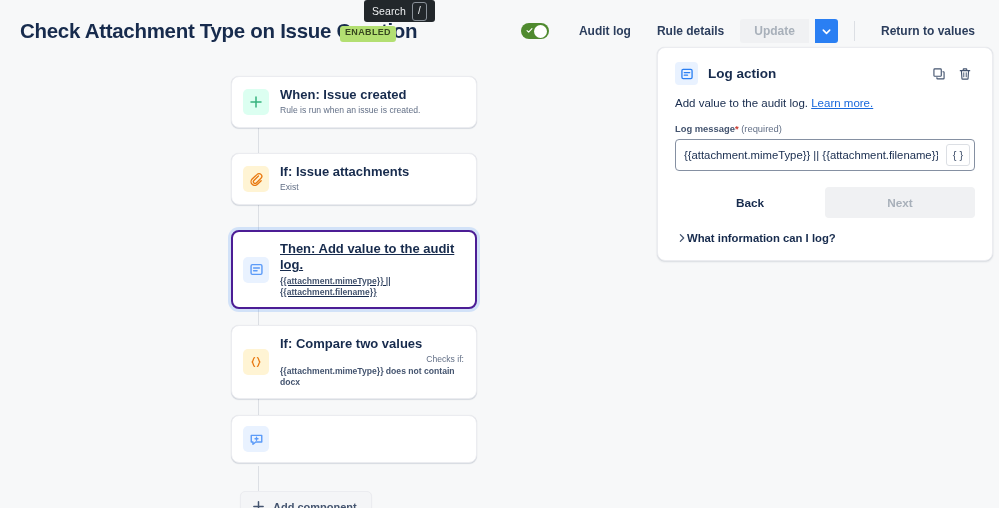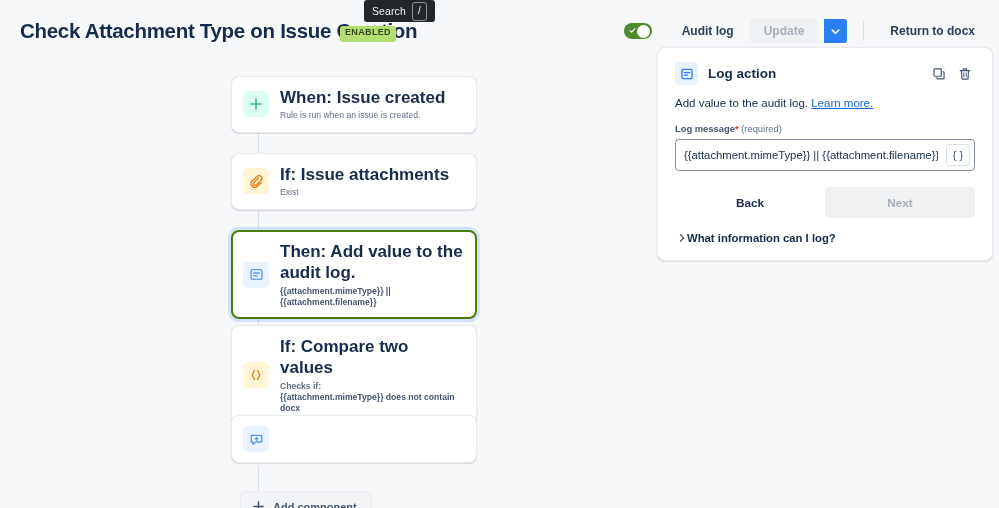--- a/index.html
+++ b/index.html
@@ -154,53 +154,54 @@
     background: #ffffff;
     border: 1px solid #ebecf0;
     border-radius: 8px;
     box-shadow: 0 1px 1px rgba(9,30,66,.13), 0 0 1px rgba(9,30,66,.10);
     display: flex;
     align-items: center;
     padding: 10px 12px 10px 11px;
     cursor: pointer;
   }
   .node.selected {
-    border: 2px solid #4d7c0f;
+    border: 2px solid #4c1d95;
     box-shadow: 0 0 0 3px rgba(42,127,243,.18);
     padding: 9px 11px 9px 10px;
+    text-decoration: underline;
   }
   .node-icon {
     width: 26px; height: 26px;
     border-radius: 5px;
     flex: none;
     margin-right: 11px;
     display: flex; align-items: center; justify-content: center;
   }
   .ic-green  { background: #dcfff1; }
   .ic-yellow { background: #fff4d4; }
   .ic-blue   { background: #e9f2ff; }
   .node-text { min-width: 0; }
   .node-title {
-    font-size: 17px;
+    font-size: 13px;
     font-weight: 700;
     color: #172b4d;
     line-height: 1.25;
     margin-bottom: 2px;
   }
   .node-sub {
     font-size: 8.6px;
     color: #626f86;
     line-height: 1.32;
     word-break: break-word;
   }
   .node-sub.strongsub {
     color: #44546f;
     font-weight: 700;
   }
-  .node-sub .lead { font-weight: 700; color: #626f86; display:block; }
+  .node-sub .lead { font-weight: 400; color: #626f86; display:block;text-align:right; }
 
   .add-component {
     position: absolute;
     left: 240px;
     bottom: -14px;
     background: #f4f5f7;
     border: 1px solid #ebecf0;
     border-radius: 5px;
     display: flex; align-items: center;
     gap: 8px;
@@ -343,31 +344,32 @@
   <div class="header-actions">
 
     <div class="toggle">
       <svg class="tick" viewBox="0 0 10 10">
         <path d="M1.5 5.2 L3.8 7.4 L8.5 2.4" fill="none" stroke="#ffffff" stroke-width="1.6" stroke-linecap="round" stroke-linejoin="round"></path>
       </svg>
       <div class="knob"></div>
     </div>
 
     <button class="hbtn">Audit log</button>
+    <button class="hbtn">Rule details</button>
 
     <button class="hbtn disabled">Update</button>
     <button class="split-caret">
       <svg width="11" height="11" viewBox="0 0 12 12">
         <path d="M2.5 4.5 L6 8 L9.5 4.5" fill="none" stroke="#ffffff" stroke-width="1.7" stroke-linecap="round" stroke-linejoin="round"></path>
       </svg>
     </button>
 
     <div class="hsep"></div>
 
-    <button class="hbtn">Return to docx</button>
+    <button class="hbtn">Return to values</button>
   </div>
 </div>
 
 <div class="canvas">
   <div class="chain">
 
     <div class="spine" style="top:62px;  height:38px;"></div>
     <div class="spine" style="top:144px; height:38px;"></div>
     <div class="spine" style="top:230px; height:44px;"></div>
     <div class="spine" style="top:330px; height:28px;"></div>

